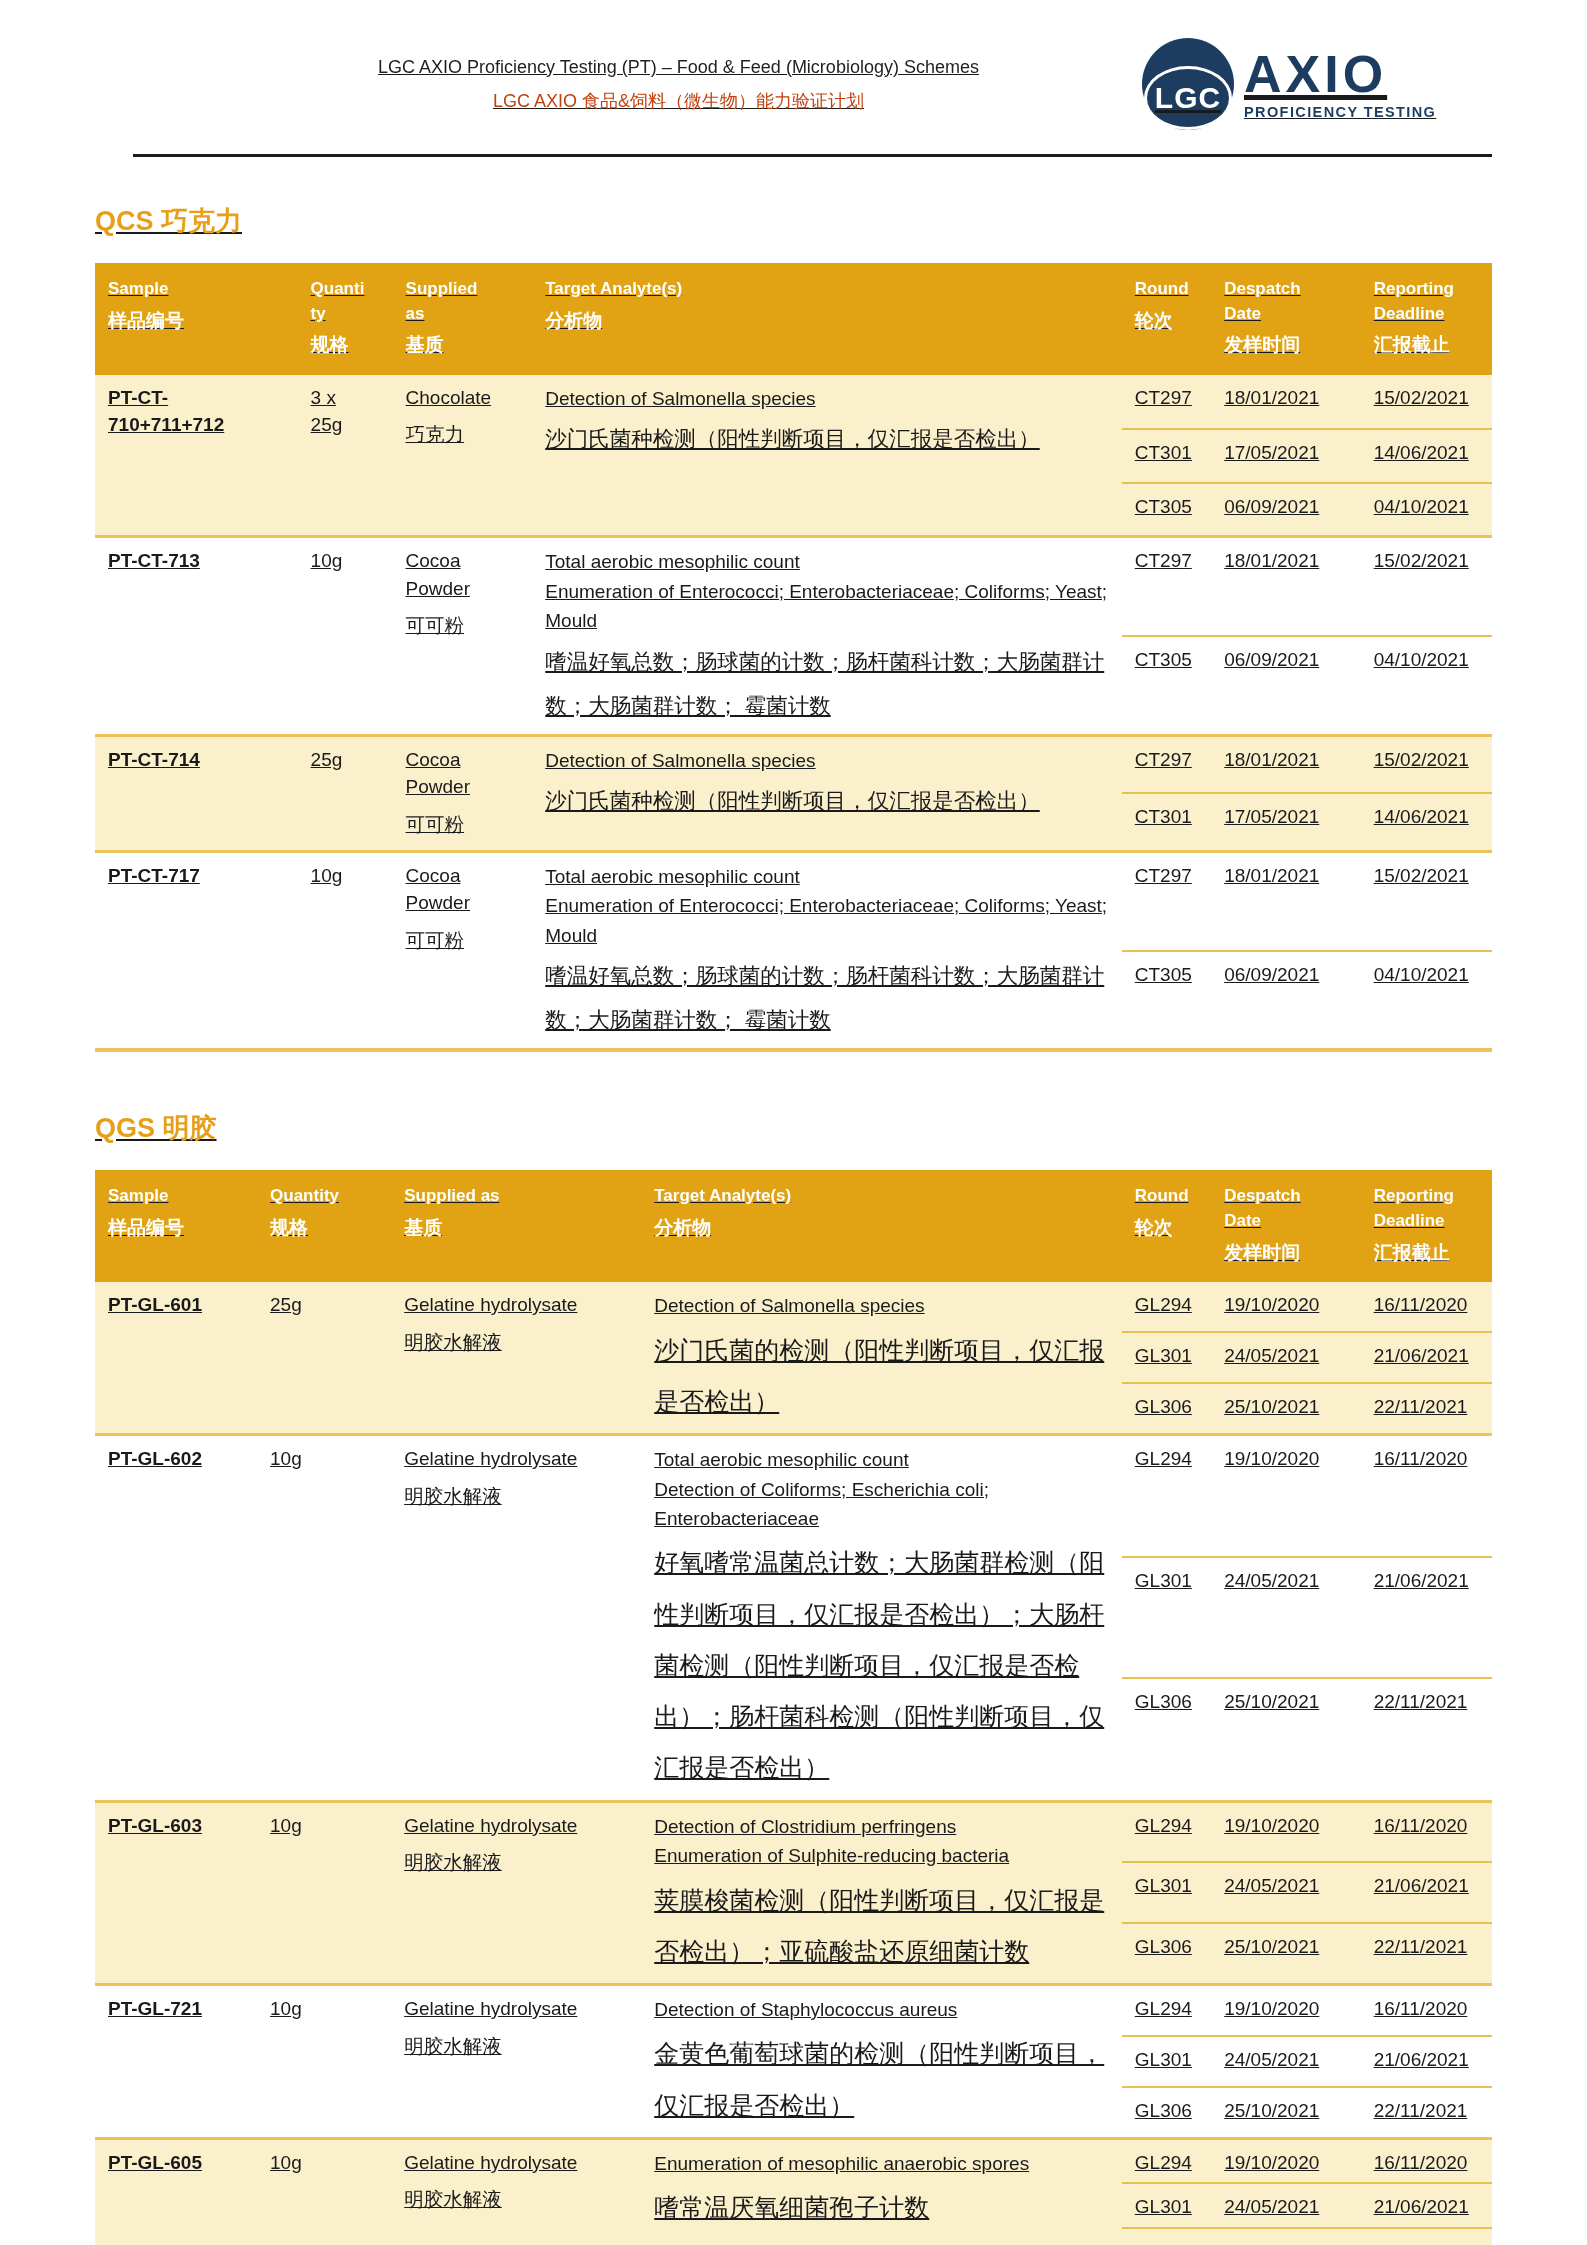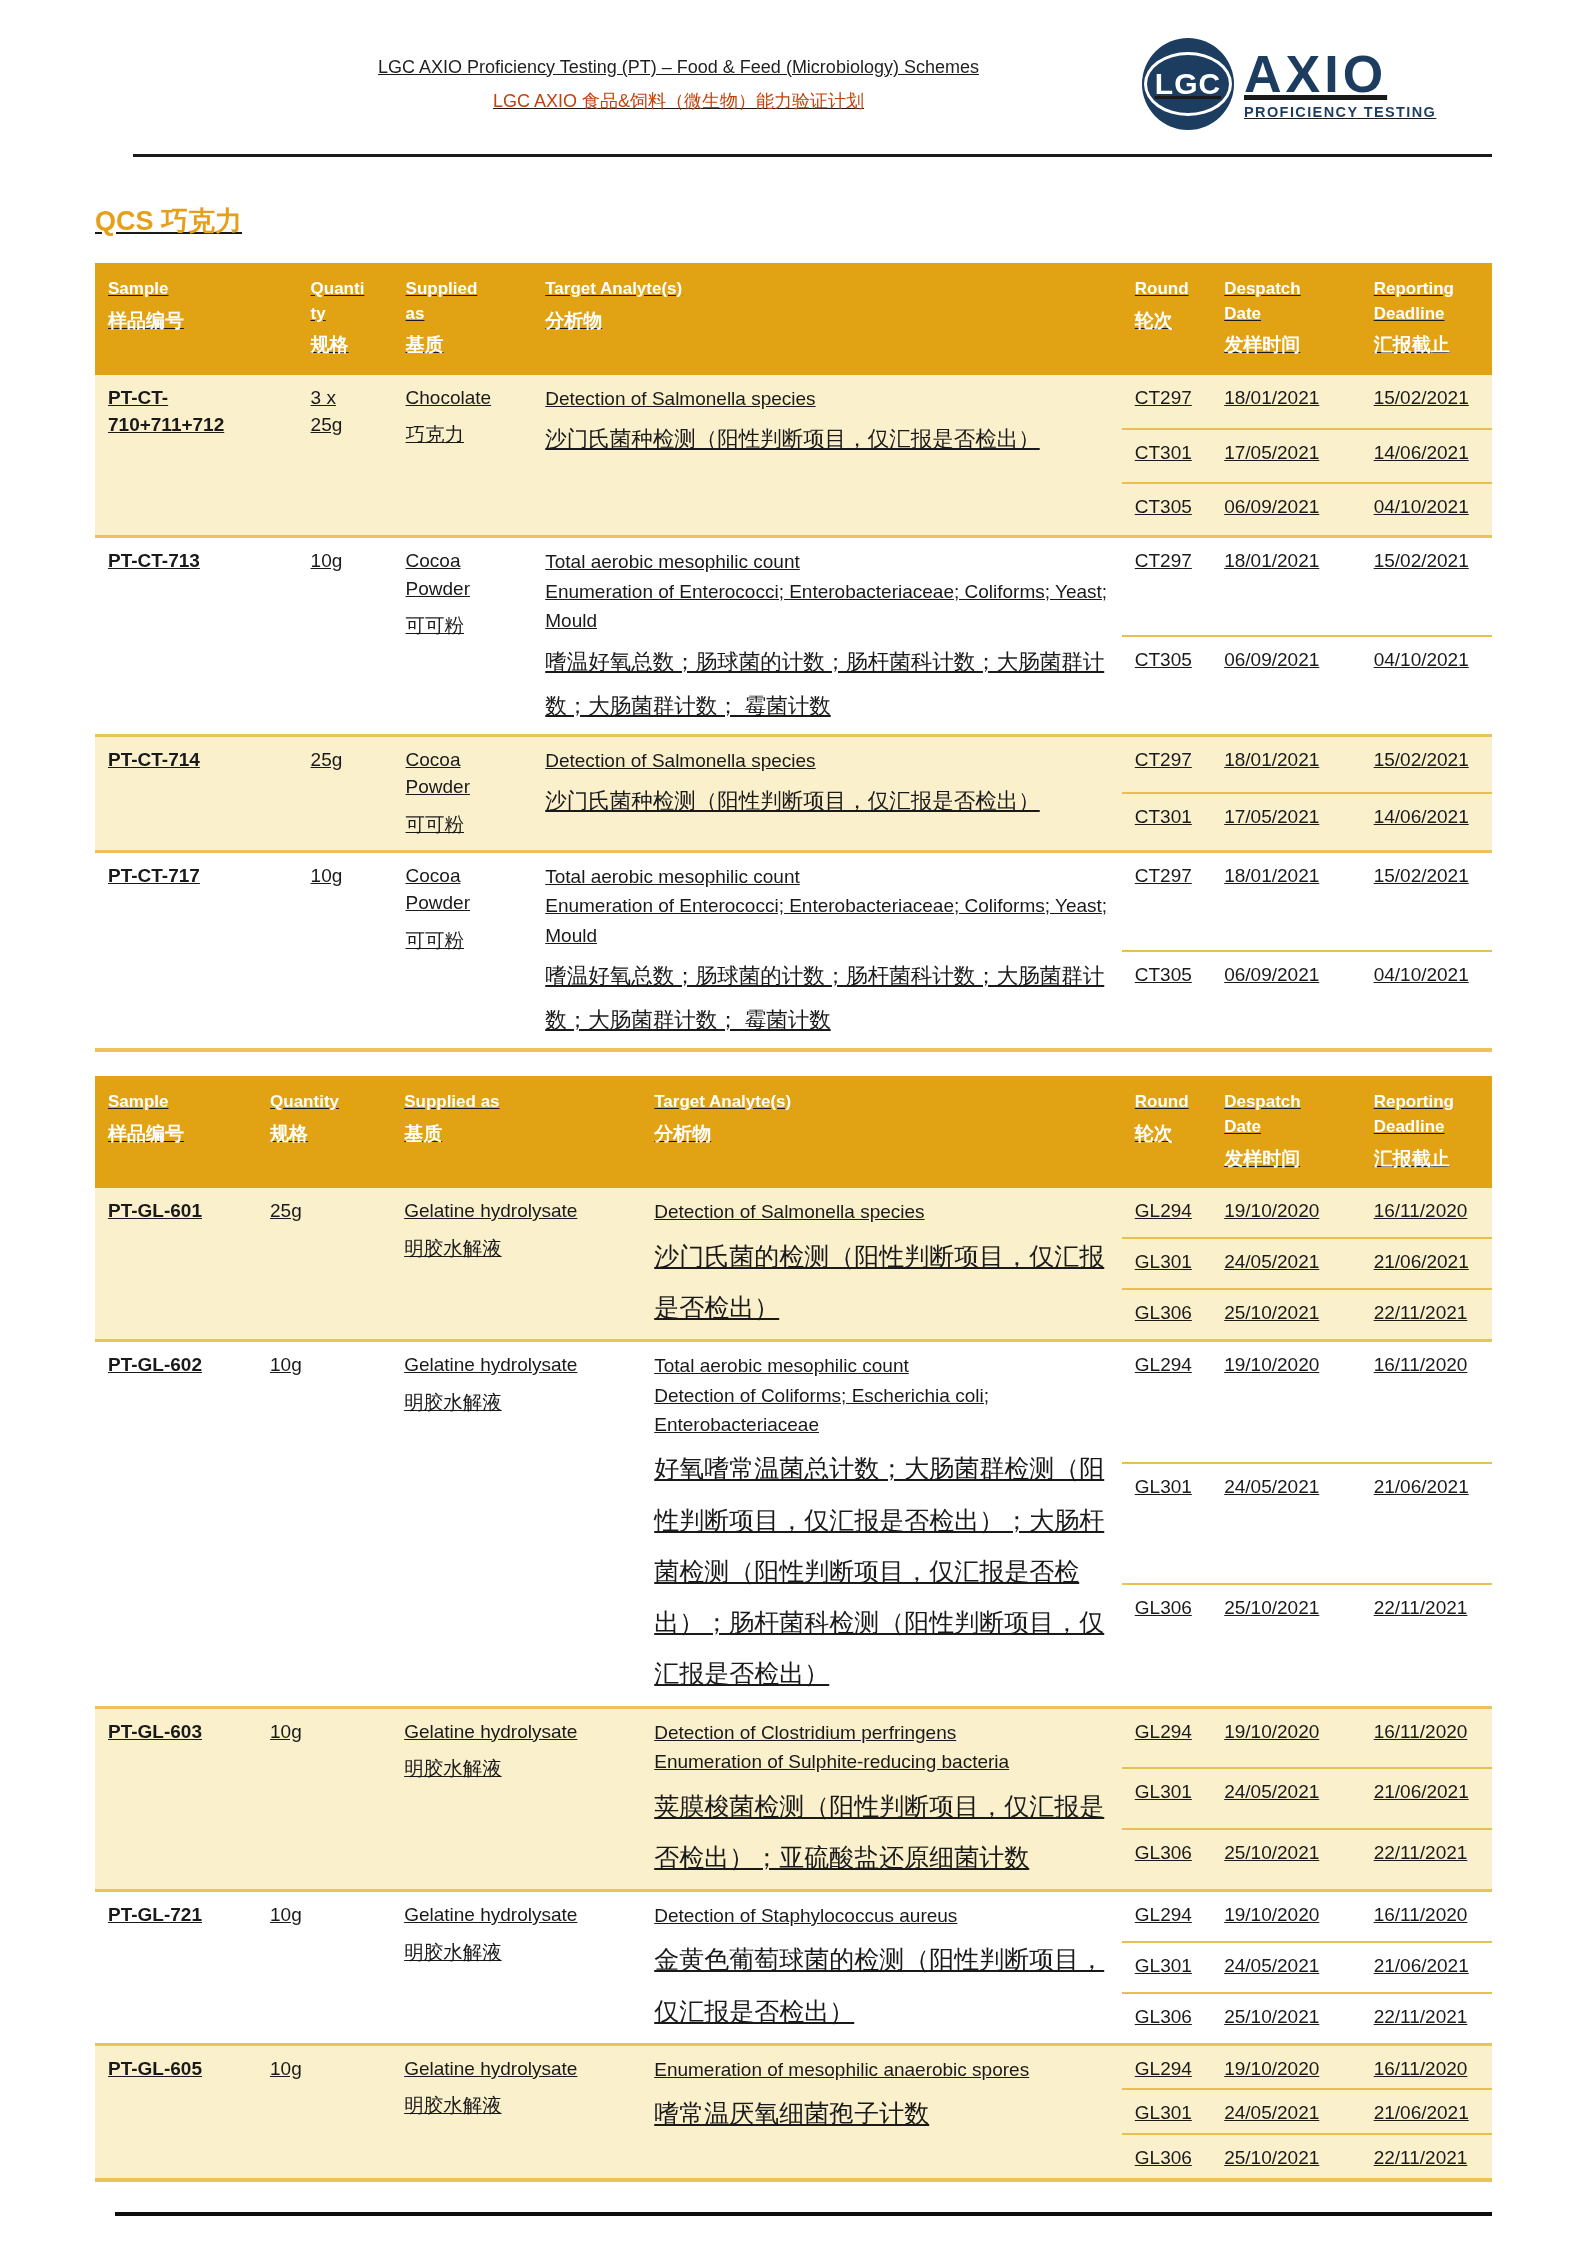--- a/index.html
+++ b/index.html
@@ -15,21 +15,21 @@
   body{background:#ffffff;font-family:"Liberation Sans",sans-serif;color:var(--ink);}
   .page{width:1587px;height:2245px;background:#ffffff;position:relative;overflow:hidden;}
   .content{padding:38px 95px 0 95px;text-decoration:underline;}
 
   
   .doc-header{display:flex;align-items:center;}
   .header-titles{flex:1;text-align:center;padding-left:150px;}
   .header-title-en{font-size:18px;color:#1f1f1f;line-height:1.9;}
   .header-title-zh{font-size:18px;color:#c2410c;line-height:1.9;}
   .logo{display:flex;align-items:center;margin-left:30px;width:350px;flex:0 0 auto;}
-  .logo-circle{width:92px;height:92px;border-radius:50%;background:var(--navy);display:flex;align-items:center;justify-content:center;flex:0 0 auto;}
+  .logo-circle{width:92px;height:92px;border-radius:50%;background:var(--navy);display:flex;align-items:flex-end;justify-content:center;flex:0 0 auto;}
   .logo-circle span{color:#ffffff;font-weight:bold;font-size:30px;letter-spacing:1px;border:3px solid #ffffff;border-radius:50%;padding:14px 8px;line-height:1;}
   .logo-right{margin-left:10px;display:flex;flex-direction:column;align-items:flex-start;}
   .logo-axio{color:var(--navy);font-size:52px;font-weight:800;letter-spacing:4px;line-height:1;}
   .logo-tagline{color:var(--navy);font-size:14.5px;font-weight:bold;letter-spacing:1.4px;margin-top:4px;}
   .header-rule{border-top:3px solid #1b1b1b;margin:24px 0 0 38px;}
 
   
   .section-title{margin-top:46px;font-size:27px;font-weight:bold;color:var(--title-orange);}
   .section-title.second{margin-top:58px;}
 
@@ -235,20 +235,21 @@
             <td class="deadline-cell">15/02/2021</td>
           </tr>
           <tr>
             <td class="round-cell">CT305</td>
             <td class="despatch-cell">06/09/2021</td>
             <td class="deadline-cell">04/10/2021</td>
           </tr>
         </tbody>
       </table>
 
+    <h2 class="section-title second">QGS 明胶</h2>
     <table class="pt-table t2">
       <colgroup>
         <col style="width:11.6%">
           <col style="width:9.6%">
           <col style="width:17.9%">
           <col style="width:34.4%">
         <col style="width:6.4%">
           <col style="width:10.7%">
           <col style="width:9.4%">
       </colgroup>

